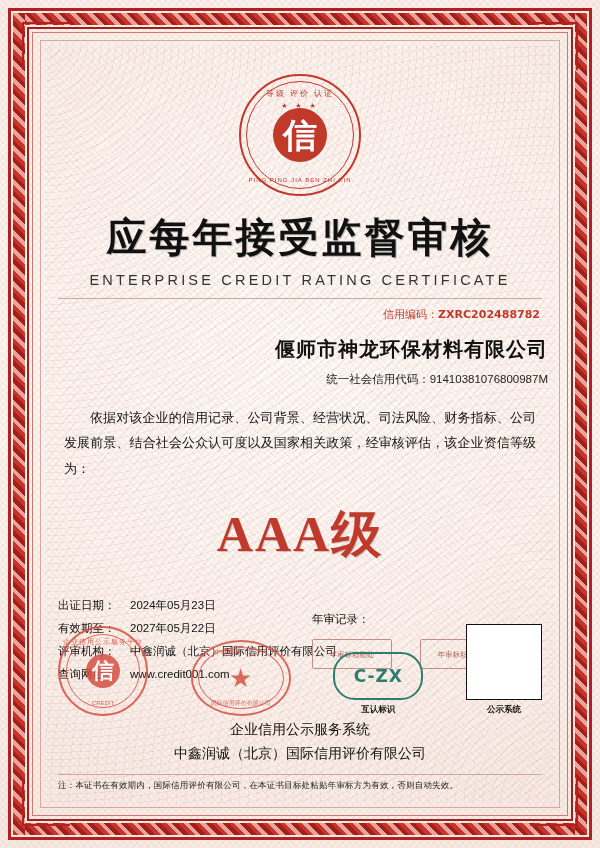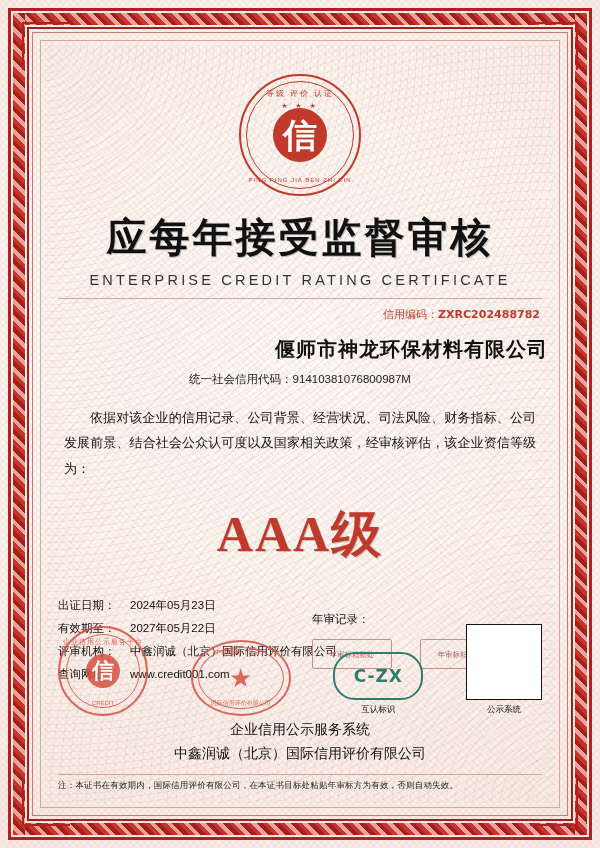--- a/index.html
+++ b/index.html
@@ -130,21 +130,21 @@
   .company{
     text-align:right;
     font-family:"DejaVu Serif","Liberation Serif",serif;
     font-weight:bold;
     font-size:20px;
     color:#111;
     margin-top:14px;
     letter-spacing:1px;
   }
   .usci{
-    text-align:center;
+    text-align:right;
     font-size:11.5px;color:#222;margin-top:9px;
   }
 
   .body-text{
     margin:18px 12px 0 12px;
     font-size:13px;
     line-height:1.95;
     color:#111;
     text-align:justify;
     text-indent:2em;
@@ -220,21 +220,21 @@
   .qr{
     width:74px;height:74px;
     background-color:#fff;
     background-image:
       repeating-linear-gradient(0deg,#111 0 3px,#fff 3px 6px),
       repeating-linear-gradient(90deg,#111 0 3px,#fff 3px 6px);
     background-blend-mode:screen;
     border:1px solid #111;
   }
   .cap{
-    text-align:center;font-size:8.5px;color:#111;margin-top:4px;
+    text-align:center;font-size:8.5px;color:#111;margin-top:4px;font-weight:bold;
   }
   .org-lines{
     text-align:center;font-size:14px;color:#111;line-height:1.7;margin-top:2px;
   }
   .footnote{
     position:absolute;left:6px;right:6px;bottom:4px;
     border-top:1px solid #d1a59e;
     padding-top:5px;
     font-size:8.5px;color:#222;letter-spacing:.2px;
   }

